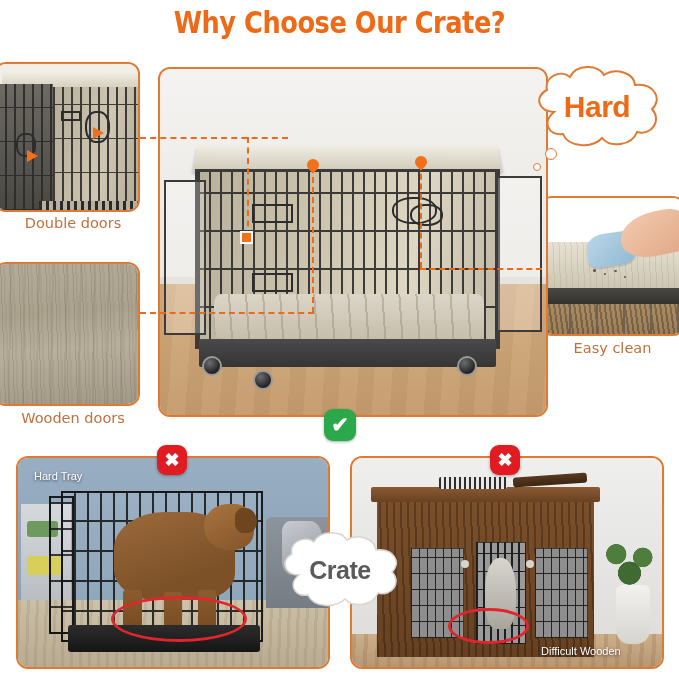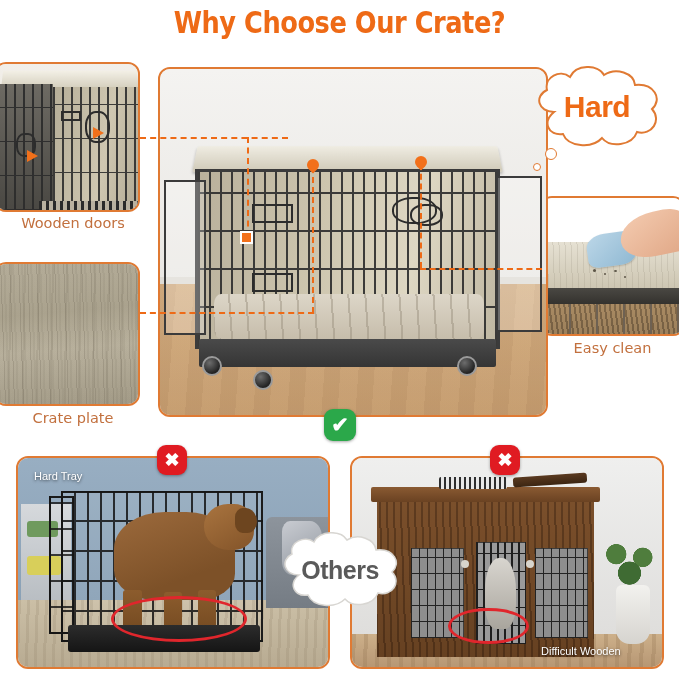--- a/index.html
+++ b/index.html
@@ -198,26 +198,26 @@
                 border:2px solid #2c2c2c;border-radius:45%;"></div>
     <div style="position:absolute;left:46%;top:32%;width:14%;height:7%;border:2px solid #2c2c2c;"></div>
 
     <div style="position:absolute;left:30%;bottom:0;width:70%;height:6%;
                 background:repeating-linear-gradient(90deg,#2a2a2a 0 3px,#b9b1a0 3px 7px);"></div>
 
     <div class="arrow-tag" style="left:22%;top:59%;"></div>
     <div class="arrow-tag" style="left:68%;top:43%;"></div>
   </div>
 </div>
-<div class="caption" id="cap-double-doors" style="left:0px; top:215px; width:146px;">Wooden doors</div>
+<div class="caption" id="cap-double-doors" style="left:0px; top:215px; width:146px;">Double doors</div>
 
 <div class="panel" id="panel-wooden-plate" style="left:-6px; top:262px; width:146px; height:144px;">
   <div class="woodgrain"></div>
 </div>
-<div class="caption" id="cap-wooden-plate" style="left:0px; top:410px; width:146px;">Crate plate</div>
+<div class="caption" id="cap-wooden-plate" style="left:0px; top:410px; width:146px;">Wooden doors</div>
 
 <div class="panel" id="panel-easy-clean" style="left:540px; top:196px; width:145px; height:140px;">
   <div class="scene">
     <div style="position:absolute;inset:0;background:#ffffff;"></div>
 
     <div style="position:absolute;left:0;top:32%;width:100%;height:34%;
                 background:
                   repeating-linear-gradient(88deg,rgba(150,143,126,.22) 0 1px,transparent 1px 6px),
                   linear-gradient(#e6e1d3,#cdc6b2);"></div>
 
@@ -427,14 +427,14 @@
              C15 43 11 28 23 22
              C20 10 36 3 45 10
              C51 -2 72 -2 78 8
              C89 1 106 7 107 18
              C125 16 133 31 123 40
              C133 50 123 65 109 61
              C104 74 84 76 76 67
              C66 77 44 75 39 63
              C25 65 19 52 30 43 Z" fill="#ffffff" stroke="#d8d6d2" stroke-width="1.5"></path>
   </svg>
-  <div class="cloudtxt" style="top:-6px;">Others</div>
+  <div class="cloudtxt" style="top:-6px;">Crate</div>
 </div>
 
 </body></html>

